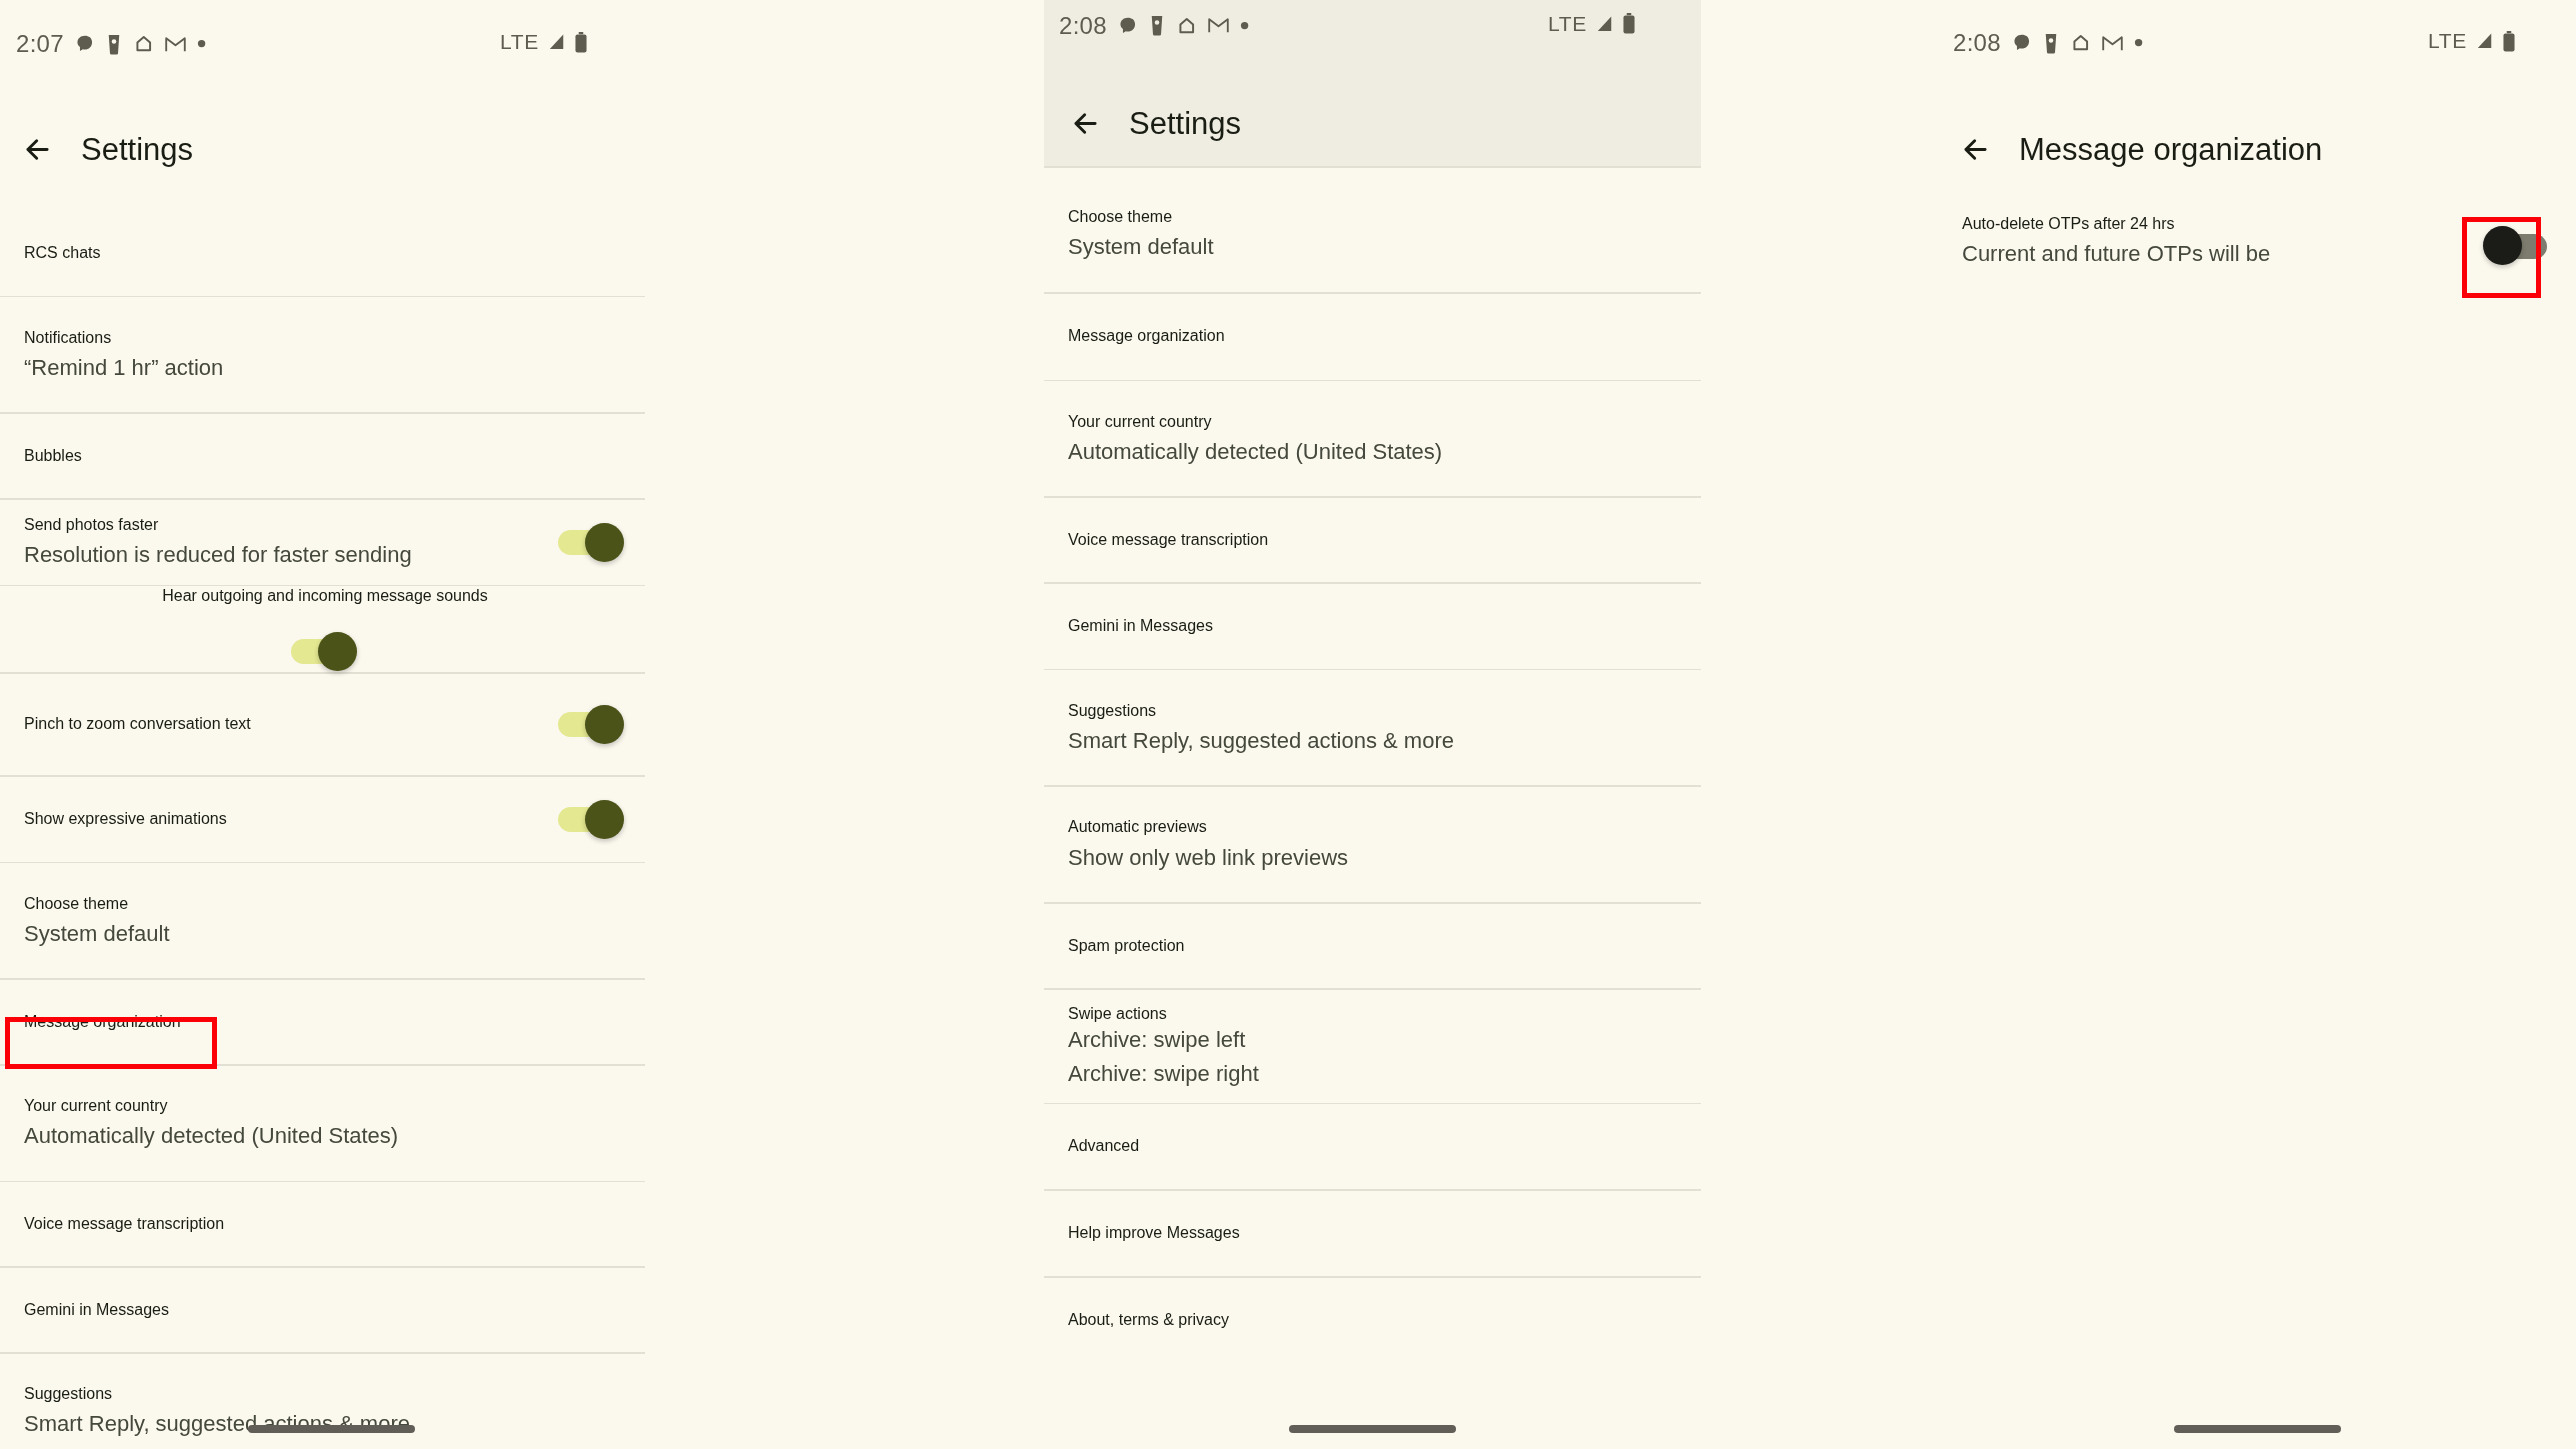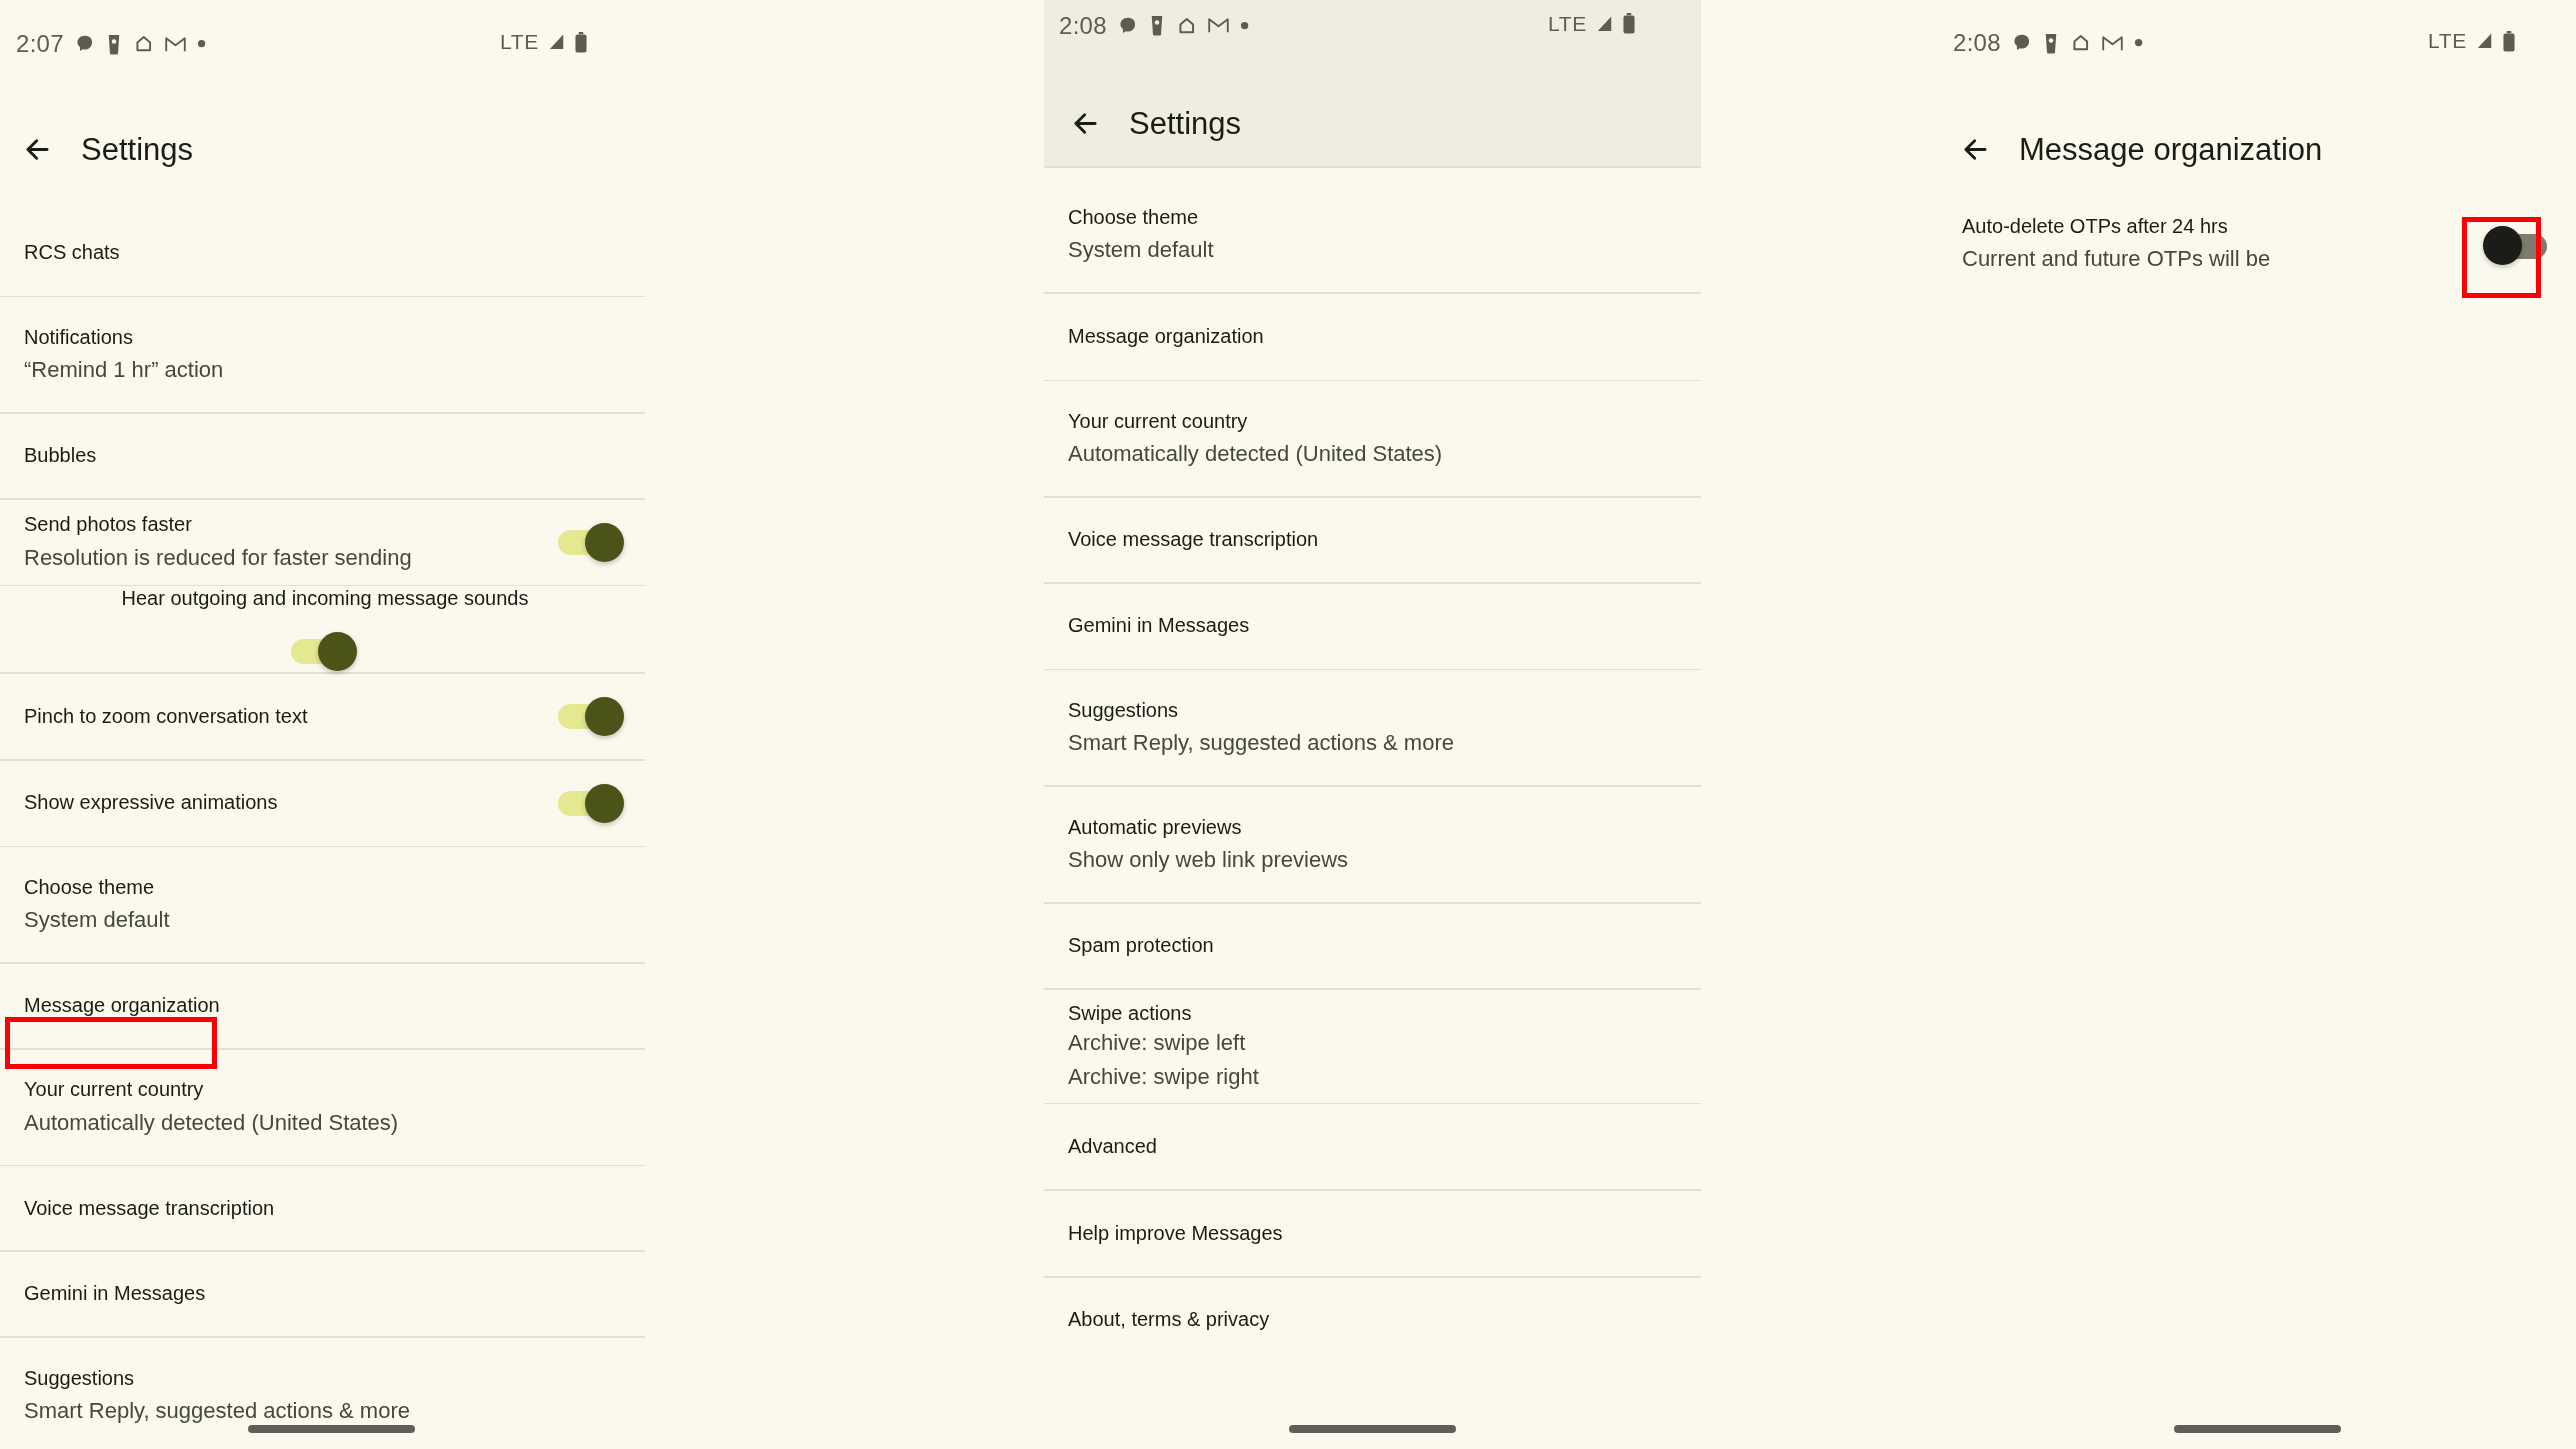--- a/index.html
+++ b/index.html
@@ -32,21 +32,21 @@
   .appbar{display:flex;align-items:center;}
   .back-btn{display:flex;align-items:center;justify-content:center;}
   .appbar-title{
     font-size:31px;color:#191D13;font-weight:400;white-space:nowrap;
   }
 
   
   .list{display:block;}
   .row{position:relative;box-sizing:border-box;display:flex;align-items:center;}
   .row-text{flex:1;min-width:0;}
-  .row-title{font-size:20px;color:#191D13;line-height:1.28;white-space:nowrap;}
+  .row-title{font-size:16px;color:#191D13;line-height:1.28;white-space:nowrap;}
   .row-sub{font-size:22px;color:#45483C;line-height:1.33;margin-top:4.6px;white-space:nowrap;}
   .divider{height:1.7px;background:#E2E0D3;}
 
   
   .toggle{position:relative;flex:0 0 auto;}
   .toggle .track{
     position:absolute;border-radius:57px;
   }
   .toggle .thumb{
     position:absolute;border-radius:50%;
@@ -169,21 +169,21 @@
       <div class="row-text" style="max-width:460px;">
         <div class="row-title wrap" style="white-space:normal;">Hear outgoing and incoming message sounds</div>
       </div>
       <div class="toggle on" style="width:68px;height:41px;">
         <span class="track" style="left:0;top:8px;width:63px;height:25px;"></span>
         <span class="thumb" style="left:26.5px;top:1.2px;width:39px;height:39px;"></span>
       </div>
     </div>
     <div class="divider" style="width:645px;"></div>
 
-    <div class="row" style="height:85px;padding:4px 24px;">
+    <div class="row" style="height:101px;padding:4px 24px;">
       <div class="row-text">
           <div class="row-title">Pinch to zoom conversation text</div>
         </div>
       <div class="toggle on" style="width:68px;height:41px;">
         <span class="track" style="left:0;top:8px;width:63px;height:25px;"></span>
         <span class="thumb" style="left:26.5px;top:1.2px;width:39px;height:39px;"></span>
       </div>
     </div>
     <div class="divider" style="width:645px;"></div>
 

